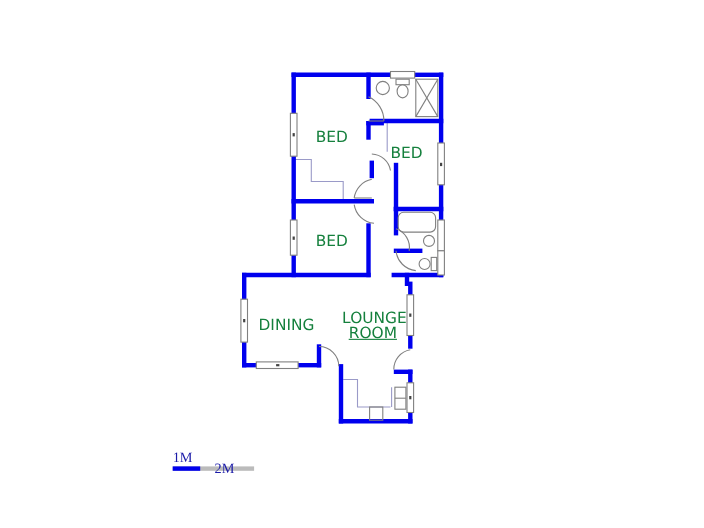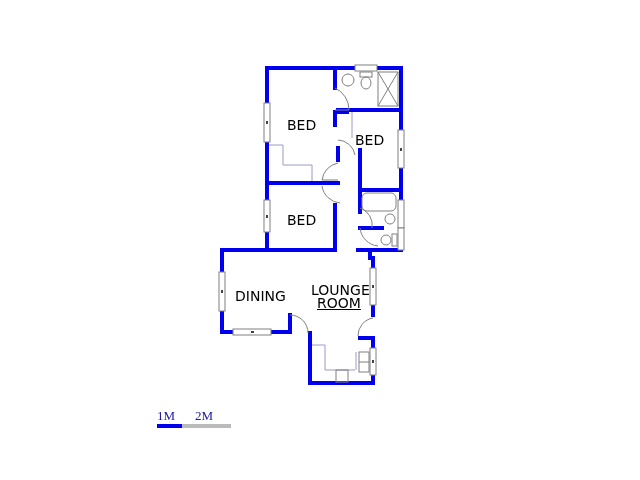--- a/index.html
+++ b/index.html
@@ -1,18 +1,18 @@
 <!DOCTYPE html>
 <html><head>
 <meta charset="utf-8">
 <style>
   html, body { margin:0; padding:0; background:#ffffff; }
   body { width:640px; height:480px; position:relative; overflow:hidden; font-family:"DejaVu Sans", sans-serif; }
   #plan { position:absolute; left:0; top:0; }
-  .room-label { position:absolute; color:#000000; font-size:14px; line-height:14px; text-align:center; white-space:nowrap; }
+  .room-label { position:absolute; color:#15803d; font-size:14px; line-height:14px; text-align:center; white-space:nowrap; }
   .scale-label { position:absolute; color:#1a1aa8; font-size:13px; line-height:13px;font-family:Liberation Serif, serif; }
 </style>
 </head>
 <body>
 
 <svg id="plan" width="640" height="480" viewBox="0 0 640 480">
 
   <g stroke="#9a9ac8" stroke-width="1" fill="none">
     <polyline points="268,145 283,145 283,165 312,165 312,183"></polyline>
     <line x1="312" y1="183" x2="337" y2="183"></line>
@@ -126,13 +126,13 @@
 </svg>
 
 <div class="room-label" style="left:287px; top:118px;">BED</div>
 <div class="room-label" style="left:355px; top:133px;">BED</div>
 <div class="room-label" style="left:287px; top:213px;">BED</div>
 <div class="room-label" style="left:235px; top:289px;">DINING</div>
 <div class="room-label" style="left:311px; top:283px;">LOUNGE</div>
 <div class="room-label" style="left:317px; top:296px;text-decoration:underline;">ROOM</div>
 
 <div class="scale-label" style="left:157px; top:409px;">1M</div>
-<div class="scale-label" style="left:195px; top:409px;">2M</div>
+<div class="scale-label" style="left:195px; top:419px;">2M</div>
 
 </body></html>

